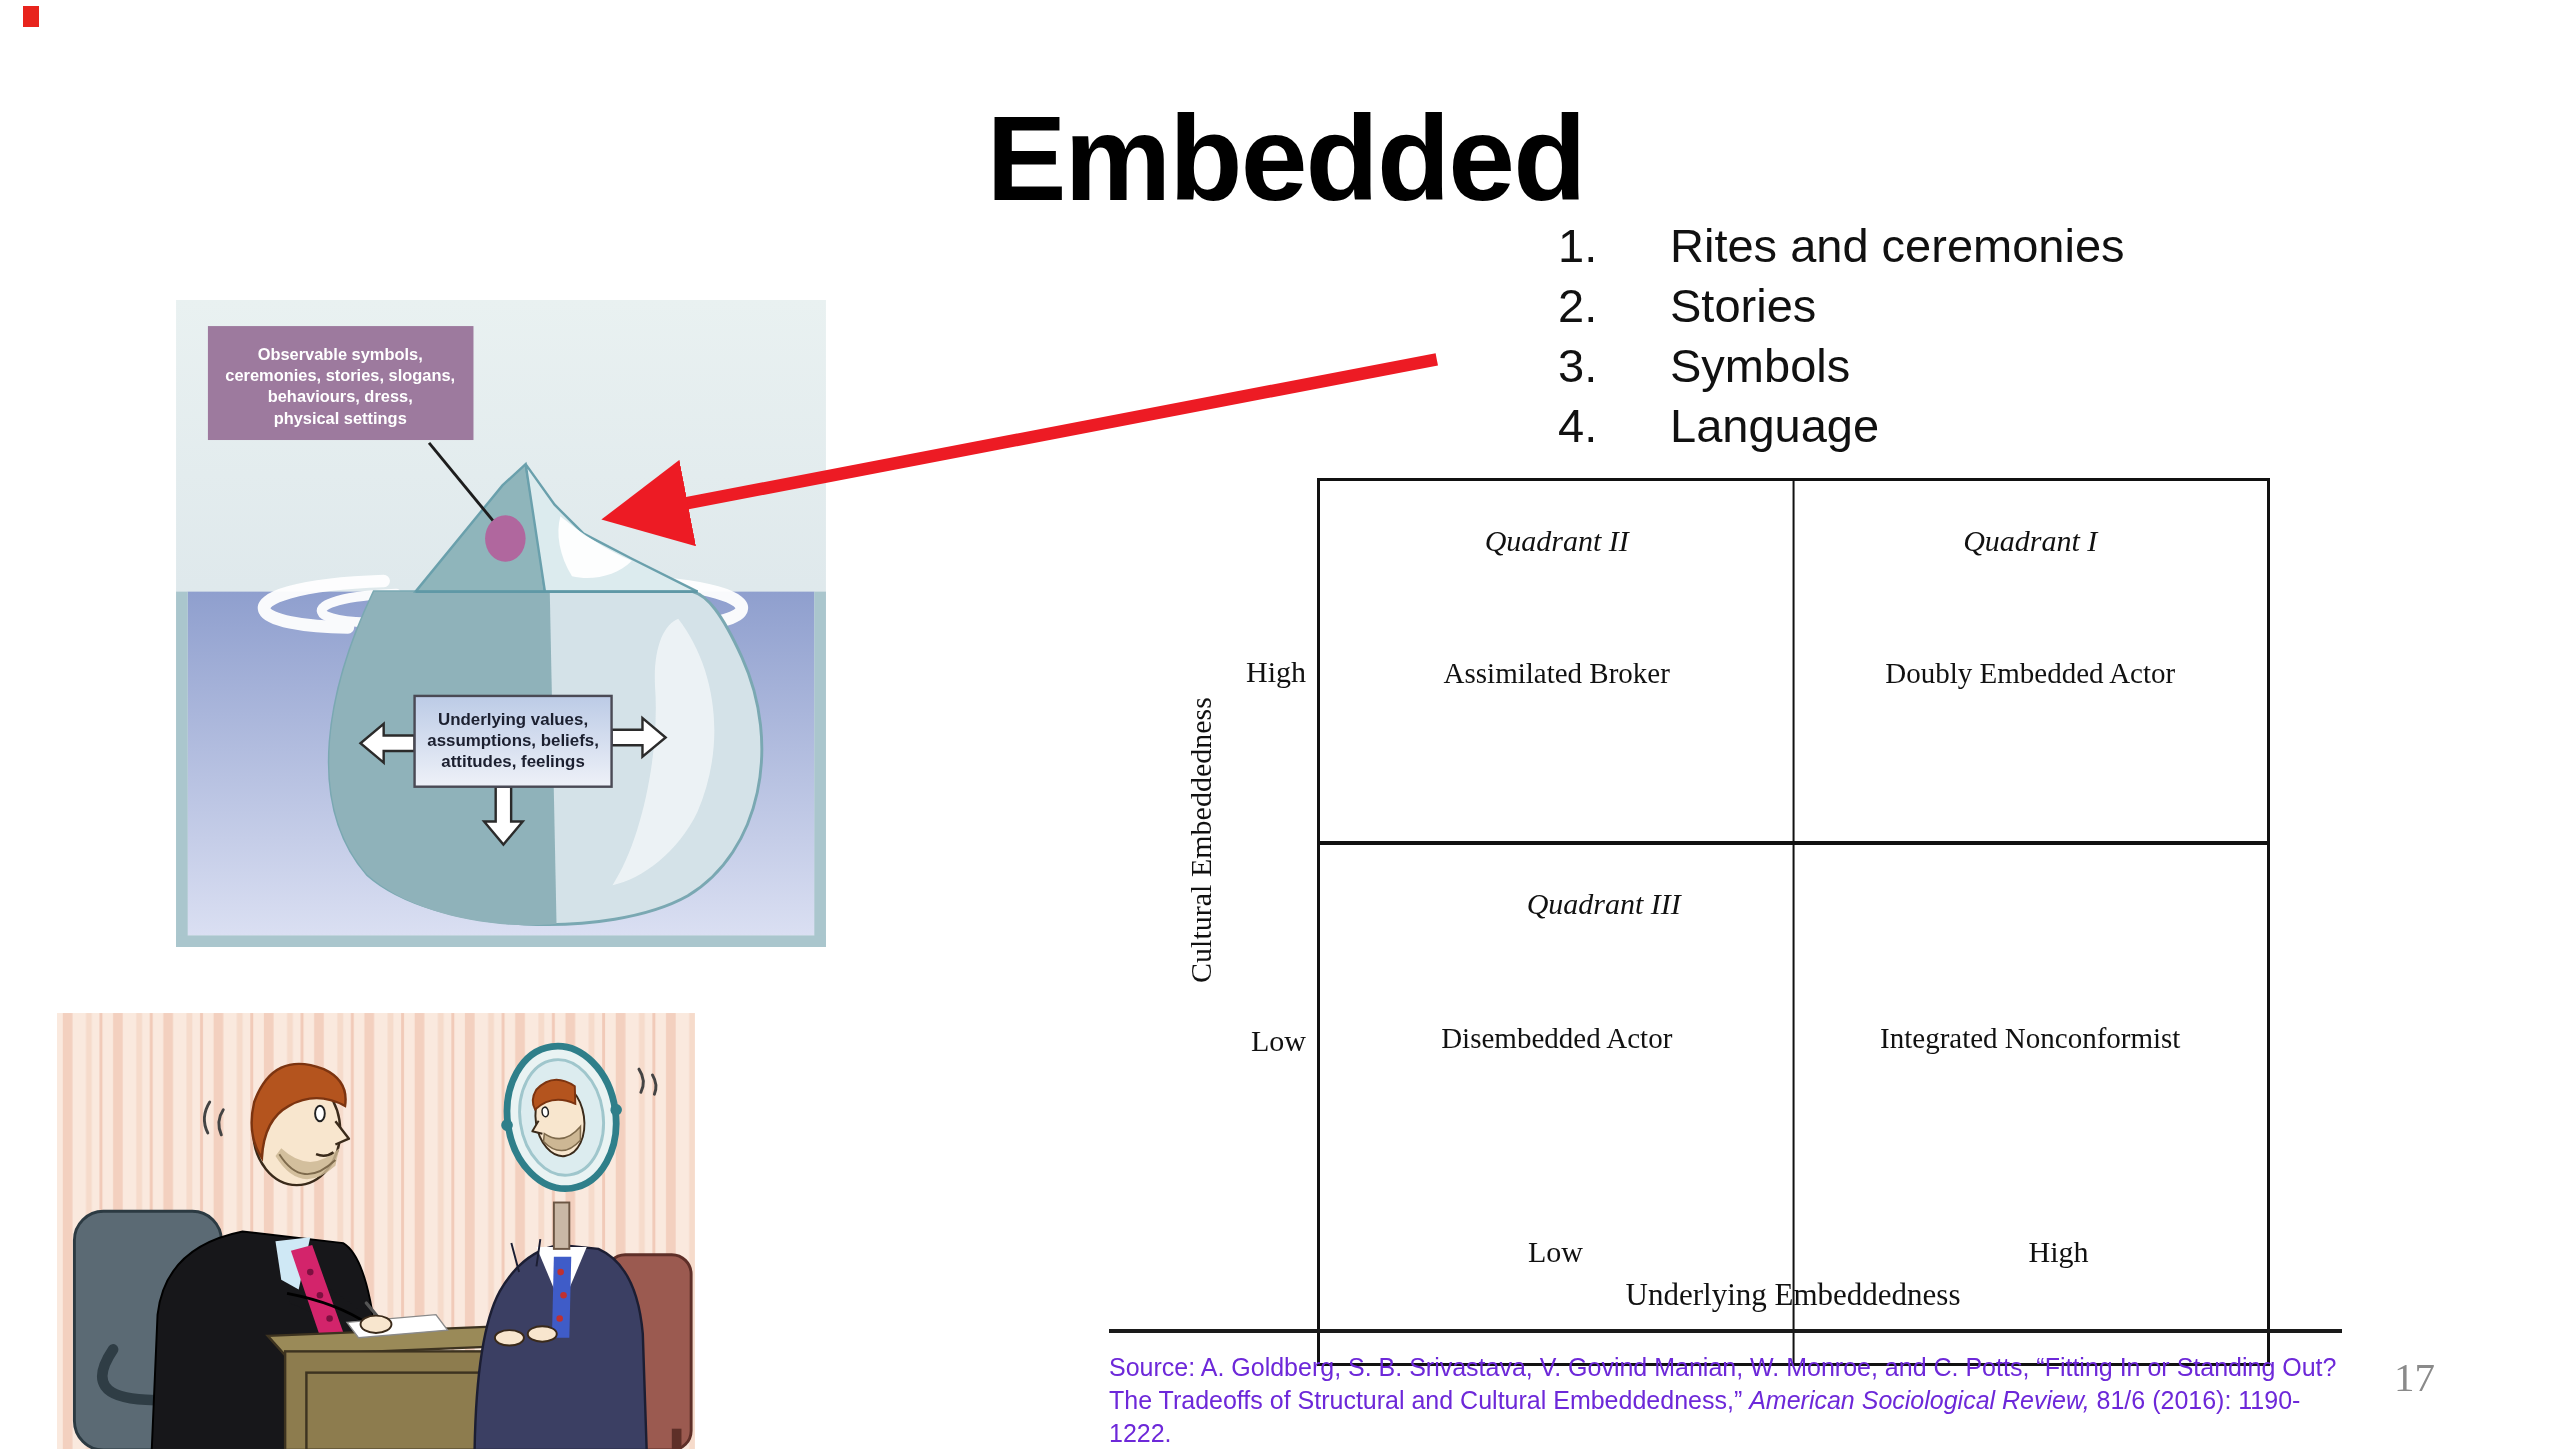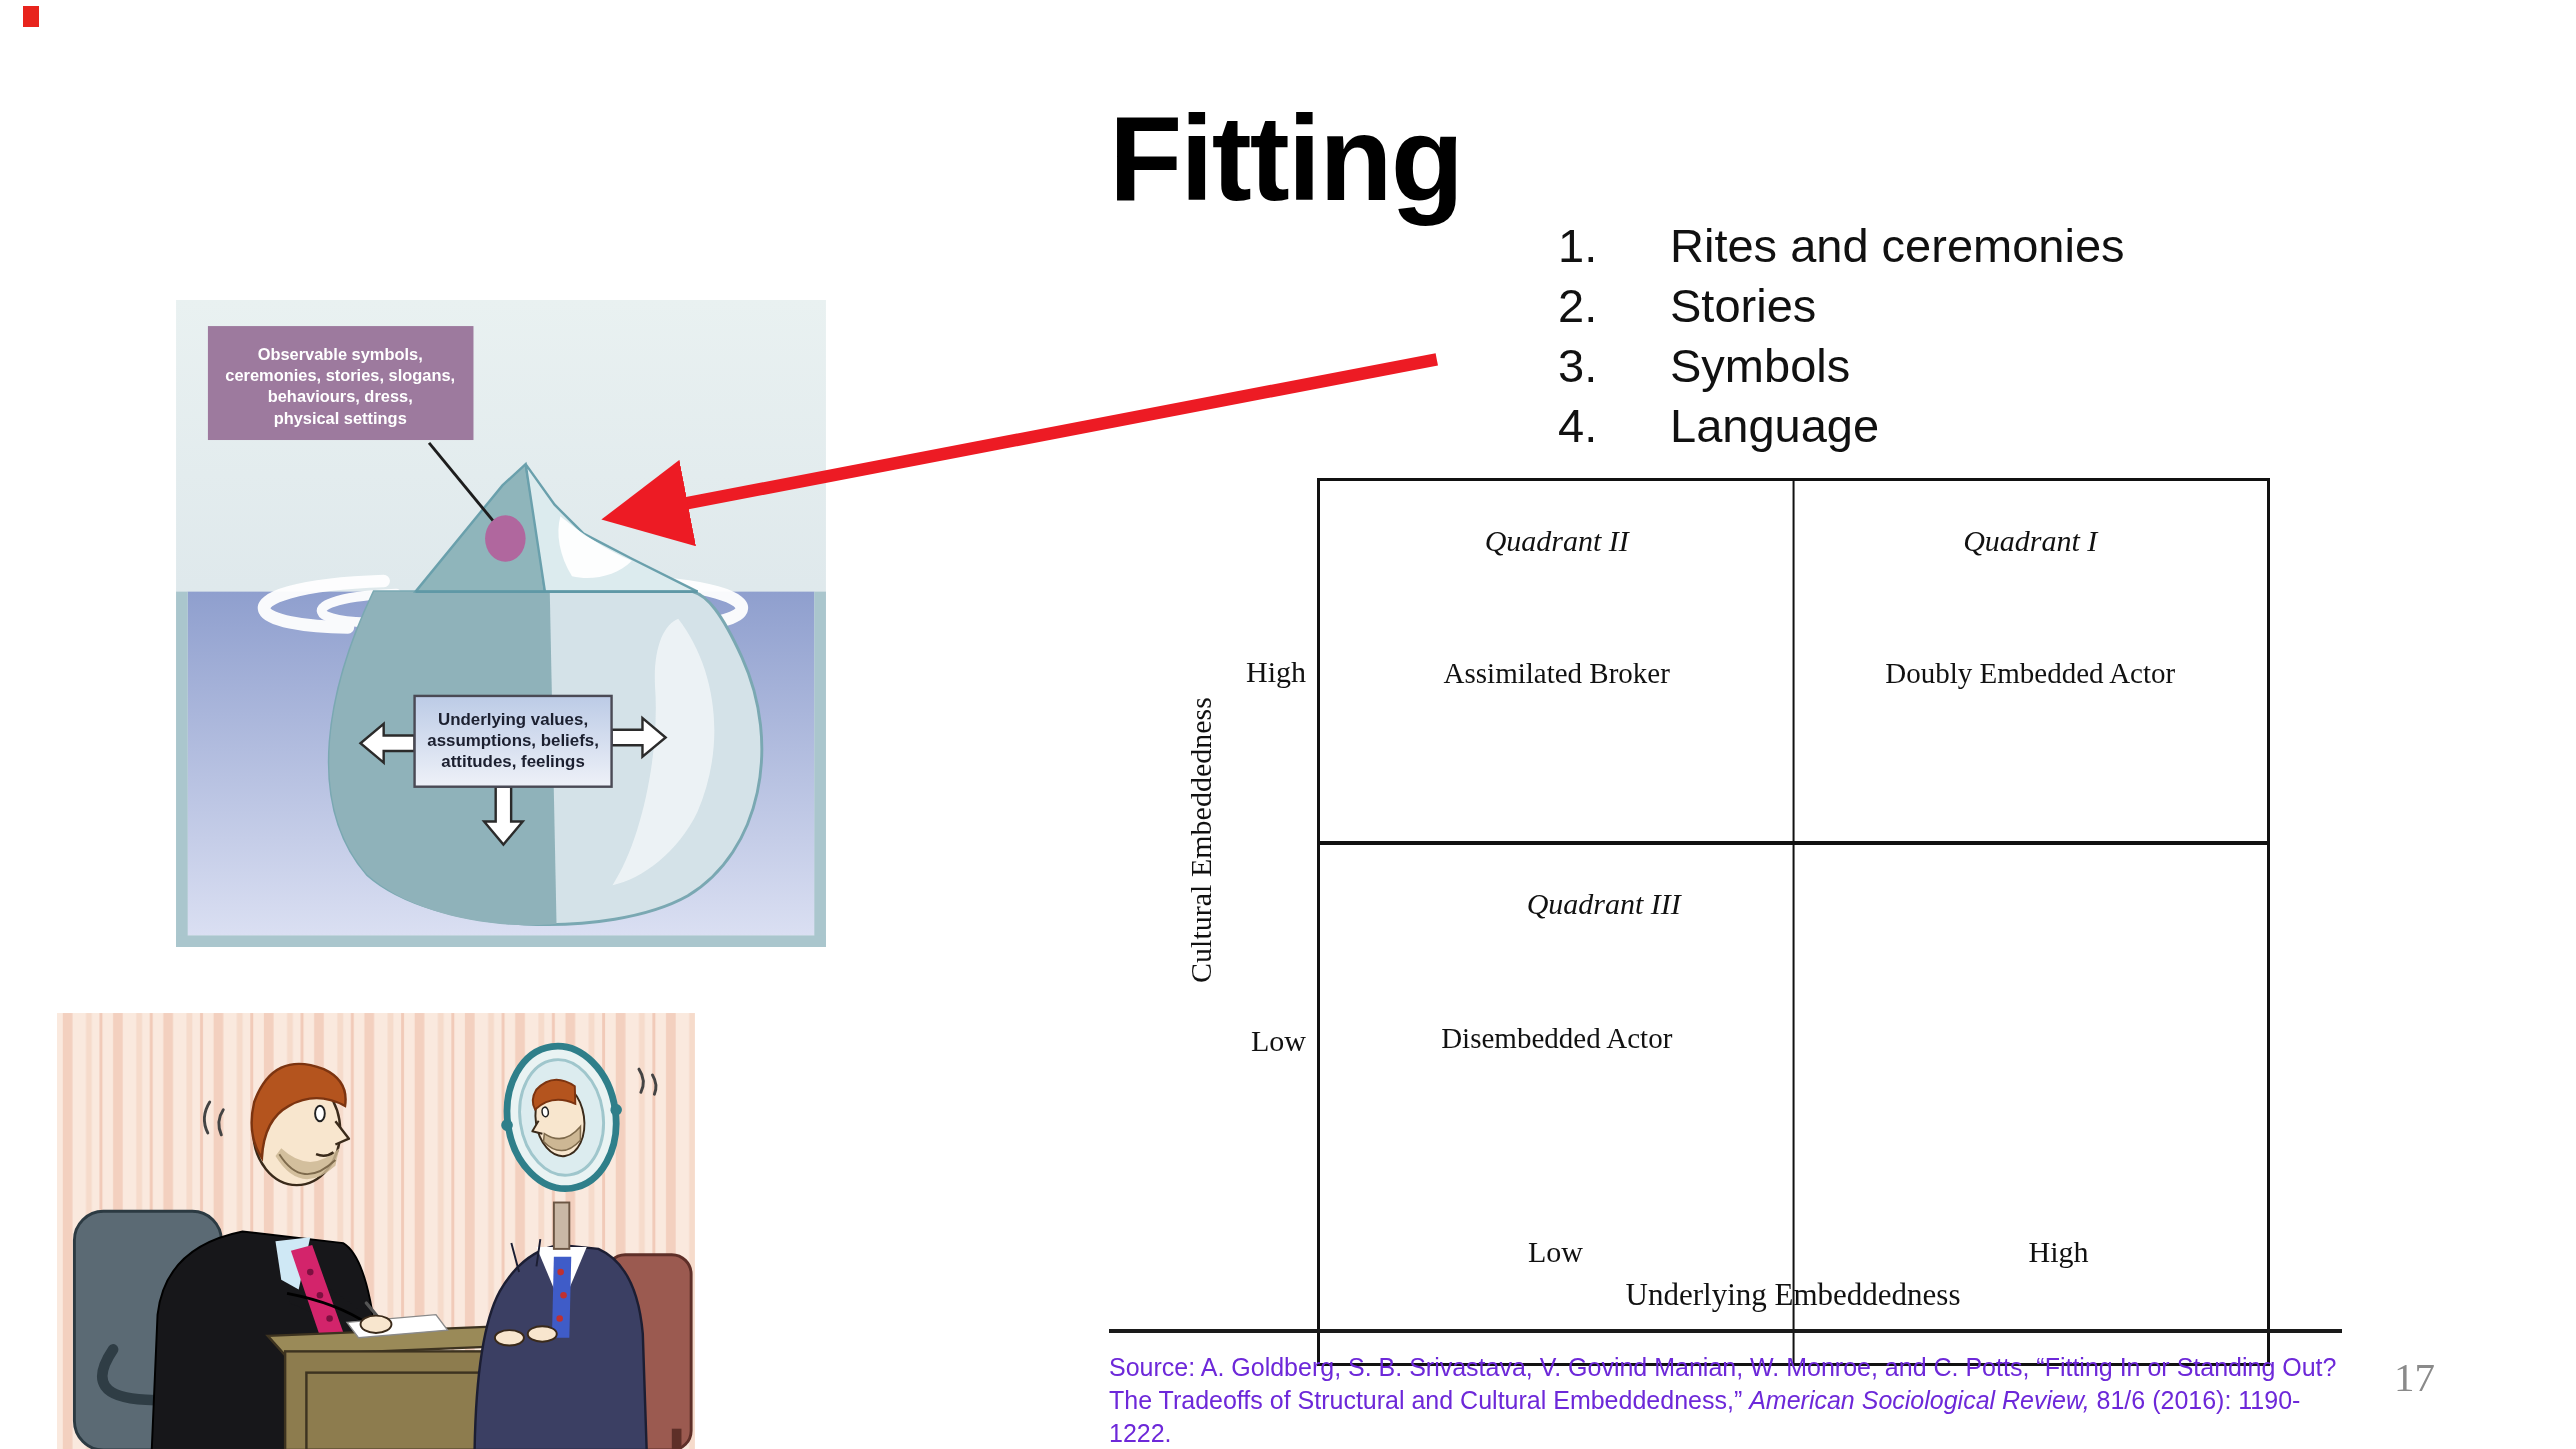--- a/index.html
+++ b/index.html
@@ -53,21 +53,21 @@
   #page-number { left:2394px; top:1353px; width:77px; font-family:"Liberation Serif", serif;
                  font-size:41px; color:#8a8a8a; }
 
   svg text { font-family:"Liberation Sans", sans-serif; }
 </style>
 </head>
 <body>
 
 <div class="abs" id="corner-mark"></div>
 
-<div class="abs" id="slide-title">Fitting</div>
+<div class="abs" id="slide-title">Embedded</div>
 
 <div class="abs" id="culture-list">
   <div class="list-row">
     <span class="list-num">1.</span>
     <span>Rites and ceremonies</span>
   </div>
   <div class="list-row">
     <span class="list-num">2.</span>
     <span>Stories</span>
   </div>
@@ -236,20 +236,21 @@
 
 <div class="abs" id="quad-box">
   <div class="abs" id="quad-vline"></div>
   <div class="abs" id="quad-hline"></div>
   <div class="abs q-cell q-name qn-tl">Quadrant II</div>
   <div class="abs q-cell q-name qn-tr">Quadrant I</div>
   <div class="abs q-cell q-val  qv-tl">Assimilated Broker</div>
   <div class="abs q-cell q-val  qv-tr">Doubly Embedded Actor</div>
   <div class="abs q-cell q-name qn-bl">Quadrant III</div>
   <div class="abs q-cell q-val  qv-bl">Disembedded Actor</div>
+  <div class="abs q-cell q-val  qv-br">Integrated Nonconformist</div>
 </div>
 
 <div class="abs axis-text" id="y-high">High</div>
 <div class="abs axis-text" id="y-low">Low</div>
 <div class="abs axis-text" id="y-title">Cultural Embeddedness</div>
 <div class="abs axis-text" id="x-low">Low</div>
 <div class="abs axis-text" id="x-high">High</div>
 <div class="abs axis-text" id="x-title">Underlying Embeddedness</div>
 
 <div class="abs" id="citation-rule"></div>

